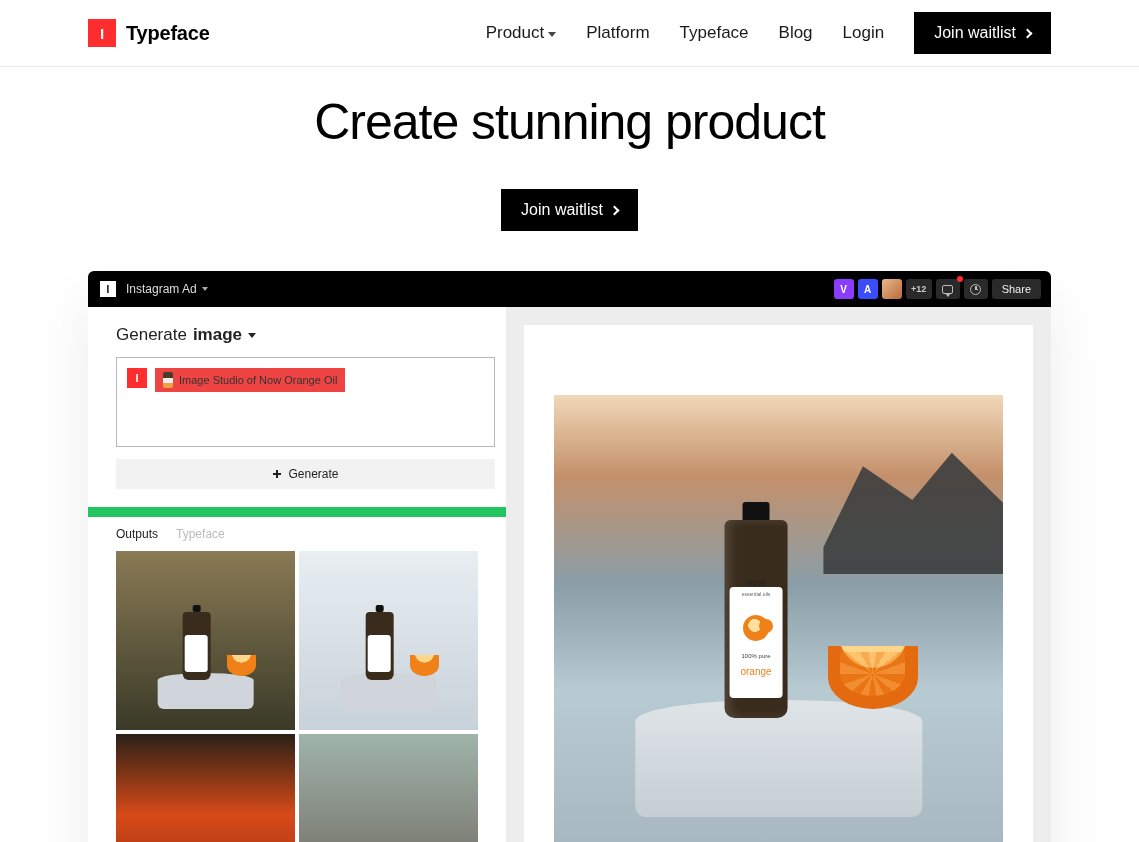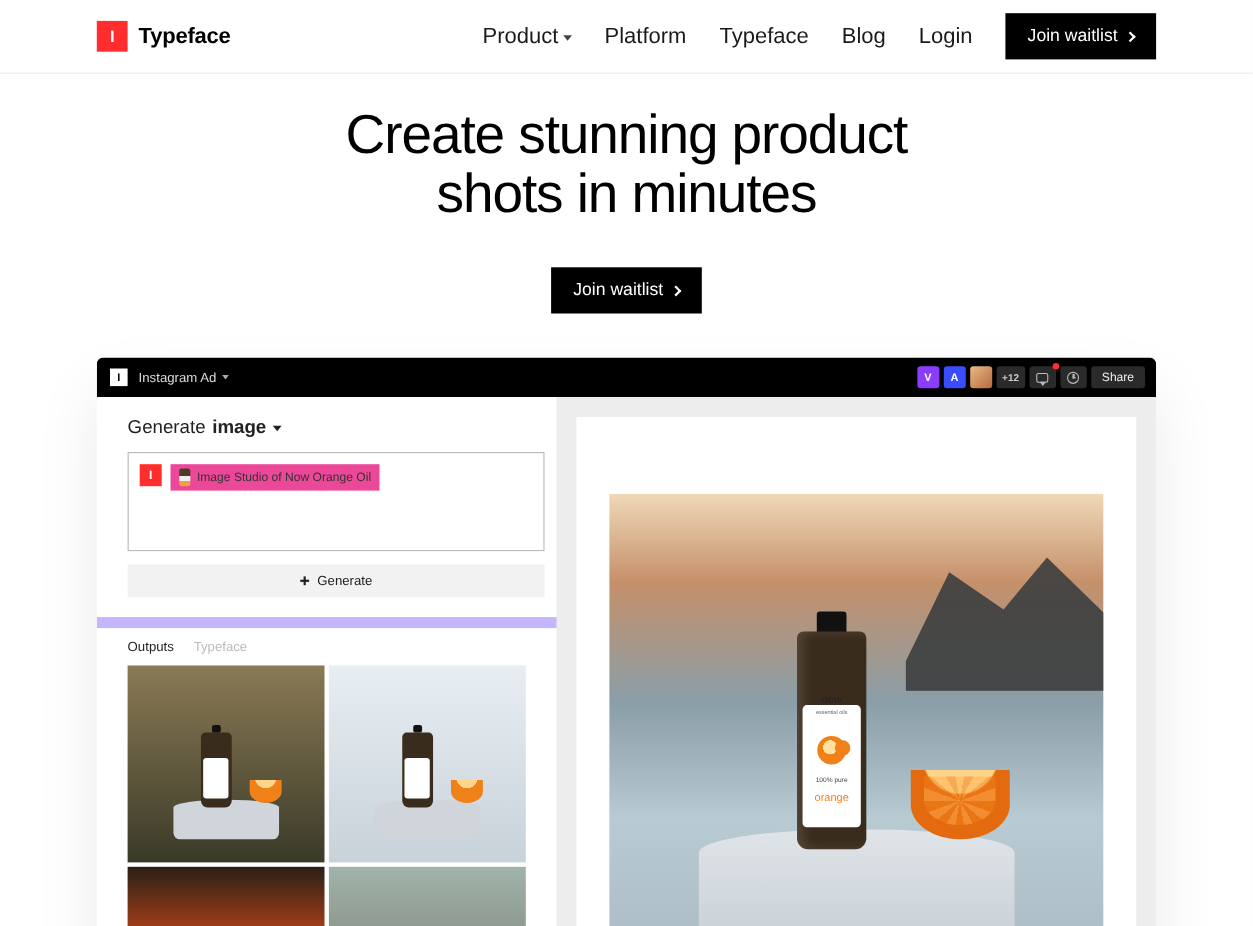--- a/index.html
+++ b/index.html
@@ -4,21 +4,21 @@
 <style>
 * { margin: 0; padding: 0; box-sizing: border-box; }
 body { font-family: -apple-system, BlinkMacSystemFont, "Segoe UI", Helvetica, Arial, sans-serif; background: #fff; color: #000; width: 1139px; }
 
 
 .top-nav { display: flex; align-items: center; justify-content: space-between; padding: 12px 88px; border-bottom: 1px solid #ececec; }
 .brand { display: flex; align-items: center; gap: 10px; }
 .brand-logo { width: 28px; height: 28px; background: #ff2d2d; display: flex; align-items: center; justify-content: center; color: #fff; font-weight: 700; font-size: 15px; }
 .brand-name { font-weight: 700; font-size: 20px; letter-spacing: -0.2px; }
 .nav-links { display: flex; align-items: center; gap: 30px; }
-.nav-link { font-size: 20px; color: #1a1a1a; cursor: pointer; display: flex; align-items: center; gap: 4px; }
+.nav-link { font-size: 17px; color: #1a1a1a; cursor: pointer; display: flex; align-items: center; gap: 4px; }
 .caret-down { width: 0; height: 0; border-left: 4px solid transparent; border-right: 4px solid transparent; border-top: 5px solid #444; margin-top: 2px; }
 .btn-black { background: #000; color: #fff; padding: 12px 20px; font-size: 16px; font-weight: 500; display: flex; align-items: center; gap: 8px; cursor: pointer; border: none; }
 .chev-right { display: inline-block; width: 7px; height: 7px; border-top: 2px solid #fff; border-right: 2px solid #fff; transform: rotate(45deg); }
 
 
 .hero { text-align: center; padding: 28px 38px 40px; }
 .hero h1 { font-size: 50px; font-weight: 500; letter-spacing: -1px; line-height: 1.08; }
 .hero-cta { margin-top: 40px; display: inline-flex; }
 
 
@@ -43,24 +43,24 @@
 
 
 .app-body { display: flex; background: #ededed; min-height: 490px; }
 .left-panel { width: 418px; background: #fff; display: flex; flex-direction: column; }
 .gen-section { padding: 18px 11px 18px 28px; }
 .gen-head { font-size: 17px; color: #222; display: flex; align-items: center; gap: 6px; margin-bottom: 12px; }
 .gen-head-bold { font-weight: 700; }
 .tiny-caret-dark { width: 0; height: 0; border-left: 4px solid transparent; border-right: 4px solid transparent; border-top: 5px solid #222; }
 .prompt-box { border: 1px solid #b8b8b8; padding: 10px; height: 90px; display: flex; align-items: flex-start; gap: 8px; }
 .prompt-logo { width: 20px; height: 20px; background: #ff2d2d; color: #fff; display: flex; align-items: center; justify-content: center; font-size: 11px; font-weight: 700; }
-.chip { background: #ec4899; font-size: 11px; padding: 4px 8px; display: flex; align-items: center; gap: 6px; color: #333; }
+.chip { background: #ef4444; font-size: 11px; padding: 4px 8px; display: flex; align-items: center; gap: 6px; color: #333; }
 .chip-thumb { width: 10px; height: 16px; background: linear-gradient(#4a3a28 40%,#eee 40%,#eee 70%,#f0a040 70%); border-radius: 2px; }
 .gen-btn { margin-top: 12px; background: #f2f2f2; width: 100%; padding: 8px; font-size: 12px; color: #222; display: flex; align-items: center; justify-content: center; gap: 6px; cursor: pointer; border: none; }
-.tabs-row { display: flex; gap: 18px; padding: 10px 28px 10px; border-top: 10px solid #c4b5fd; font-size: 12px; }
+.tabs-row { display: flex; gap: 18px; padding: 10px 28px 10px; border-top: 10px solid #22c55e; font-size: 12px; }
 .tab { color: #bbb; cursor: pointer; }
 .tab.active { color: #222; }
 
 .outputs-grid { display: grid; grid-template-columns: 1fr 1fr; gap: 4px; padding: 0 28px 0 28px; }
 .thumb { aspect-ratio: 1/1; position: relative; overflow: hidden; }
 .thumb-forest { background: linear-gradient(180deg,#8a7a55 0%,#3a3a28 100%); }
 .thumb-snow { background: linear-gradient(180deg,#e8eef2 0%,#c8d2da 100%); }
 .thumb-fall { background: linear-gradient(180deg,#2a2016 0%,#d64a18 45%,#8a2a10 100%); }
 .thumb-river { background: linear-gradient(180deg,#a0b4aa 0%,#6a6058 100%); }
 .thumb .ped { position:absolute; left:50%; transform:translateX(-50%); bottom:12%; width:54%; height:20%; background:#cfd5da; border-radius:50% 50% 6px 6px / 20% 20% 6px 6px; }
@@ -116,21 +116,20 @@
     <button class="btn-black">
       <span>Join waitlist</span>
       <span class="chev-right"></span>
     </button>
   </div>
 </nav>
 
 <section class="hero">
   <h1>
     <span>Create stunning product</span><br>
-    <span>shots in minutes</span>
   </h1>
   <div class="hero-cta">
     <button class="btn-black">
       <span>Join waitlist</span>
       <span class="chev-right"></span>
     </button>
   </div>
 </section>
 
 <div class="mock-wrap">

